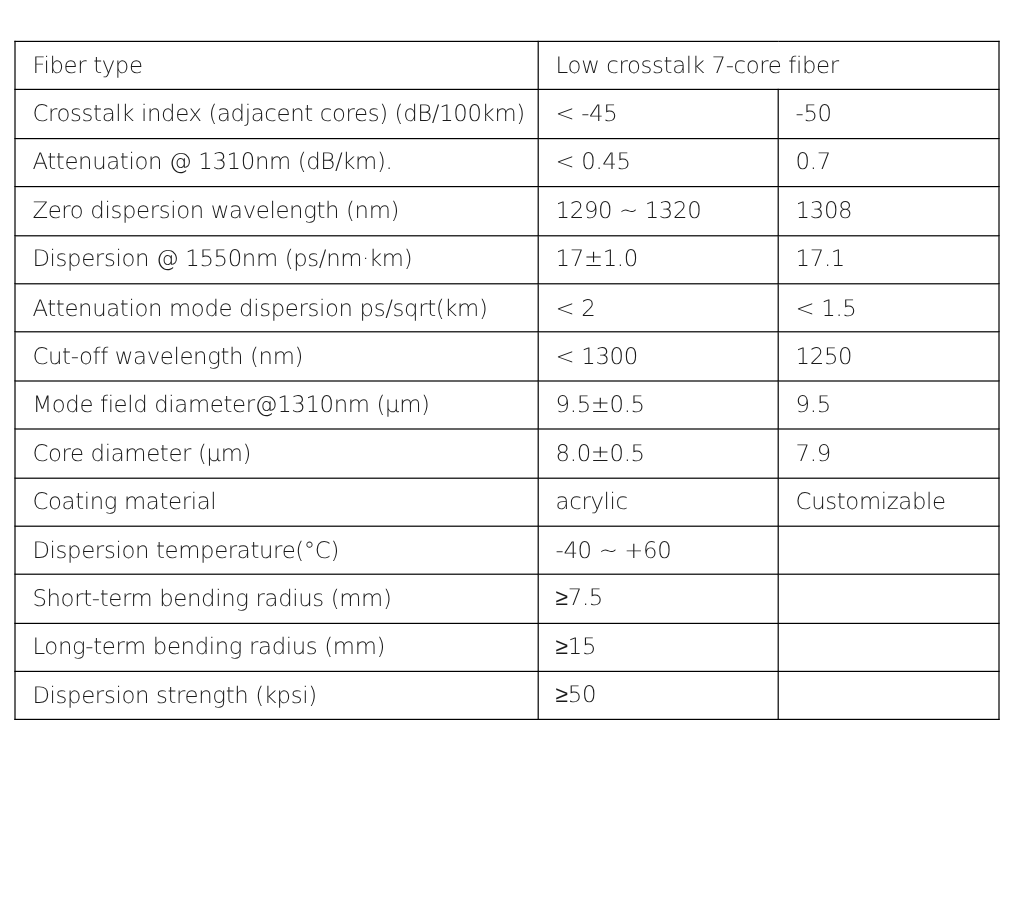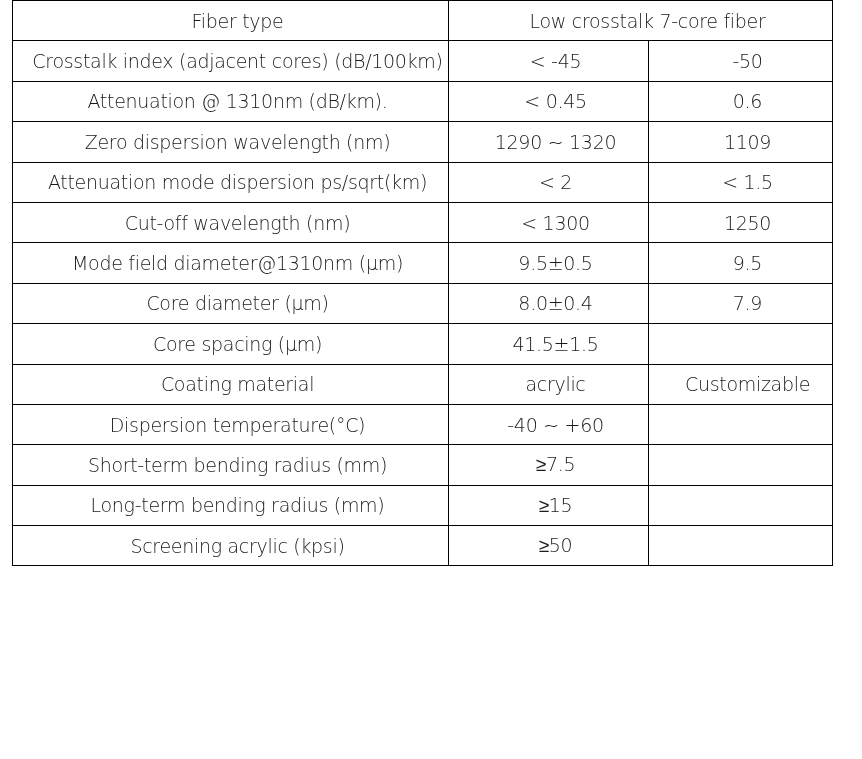--- a/index.html
+++ b/index.html
@@ -10,25 +10,24 @@
     body {
       width: 862px;
       height: 759px;
       position: relative;
       font-family: "DejaVu Sans", "Liberation Sans", sans-serif;
       color: #1a1a1a;
     }
     table.spec {
       position: absolute;
       left: 12px;
-      top: 0;
+      top: 34px;
       width: 820px;
       border-collapse: collapse;
       table-layout: fixed;
-      text-align: center;
     }
     table.spec td {
       border: 1px solid #000;
       height: 40.4px;
       padding: 0 0 0 14px;
       font-size: 19px;
       font-weight: 300;
       letter-spacing: -0.3px;
       white-space: nowrap;
       overflow: hidden;
@@ -54,51 +53,51 @@
       <td colspan="2">Low crosstalk 7-core fiber</td>
     </tr>
     <tr>
       <td>Crosstalk index (adjacent cores) (dB/100km)</td>
       <td> &lt; -45</td>
       <td>-50</td>
     </tr>
     <tr>
       <td>Attenuation @ 1310nm (dB/km).</td>
       <td> &lt; 0.45</td>
-      <td>0.6</td>
+      <td>0.7</td>
     </tr>
     <tr>
       <td>Zero dispersion wavelength (nm)</td>
       <td>1290 ~ 1320</td>
-      <td>1109</td>
+      <td>1308</td>
+    </tr>
+    <tr>
+      <td>Dispersion @ 1550nm (ps/nm·km)</td>
+      <td>17±1.0</td>
+      <td>17.1</td>
     </tr>
     <tr>
       <td>Attenuation mode dispersion ps/sqrt(km)</td>
       <td> &lt; 2</td>
       <td> &lt; 1.5</td>
     </tr>
     <tr>
       <td>Cut-off wavelength (nm)</td>
       <td> &lt; 1300</td>
       <td>1250</td>
     </tr>
     <tr>
       <td>Mode field diameter@1310nm (μm)</td>
       <td>9.5±0.5</td>
       <td>9.5</td>
     </tr>
     <tr>
       <td>Core diameter (μm)</td>
-      <td>8.0±0.4</td>
+      <td>8.0±0.5</td>
       <td>7.9</td>
-    </tr>
-    <tr>
-      <td>Core spacing (μm)</td>
-      <td>41.5±1.5</td>
-      <td></td>
     </tr>
     <tr>
       <td>Coating material</td>
       <td>acrylic</td>
       <td>Customizable</td>
     </tr>
     <tr>
       <td>Dispersion temperature(°C)</td>
       <td>-40 ~ +60</td>
       <td></td>
@@ -107,18 +106,18 @@
       <td>Short-term bending radius (mm)</td>
       <td>≥7.5</td>
       <td></td>
     </tr>
     <tr>
       <td>Long-term bending radius (mm)</td>
       <td>≥15</td>
       <td></td>
     </tr>
     <tr>
-      <td>Screening acrylic (kpsi)</td>
+      <td>Dispersion strength (kpsi)</td>
       <td>≥50</td>
       <td></td>
     </tr>
   </tbody>
 </table>
 
 </body></html>

